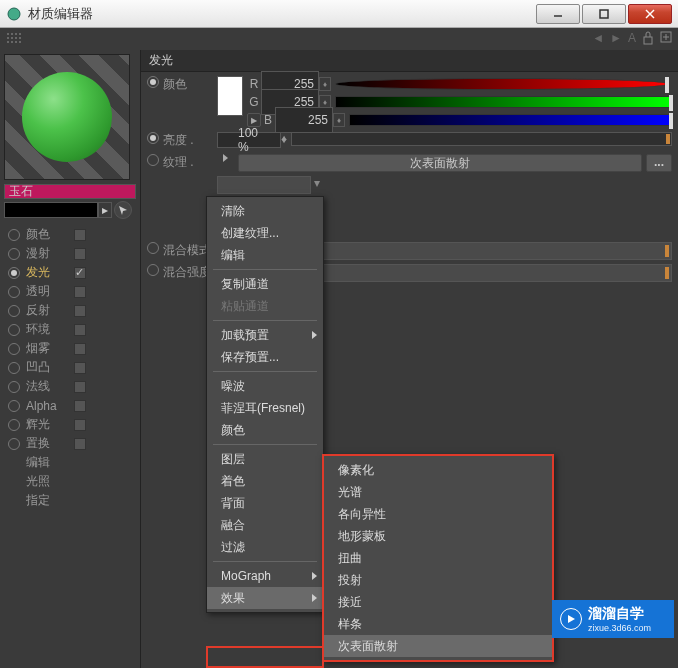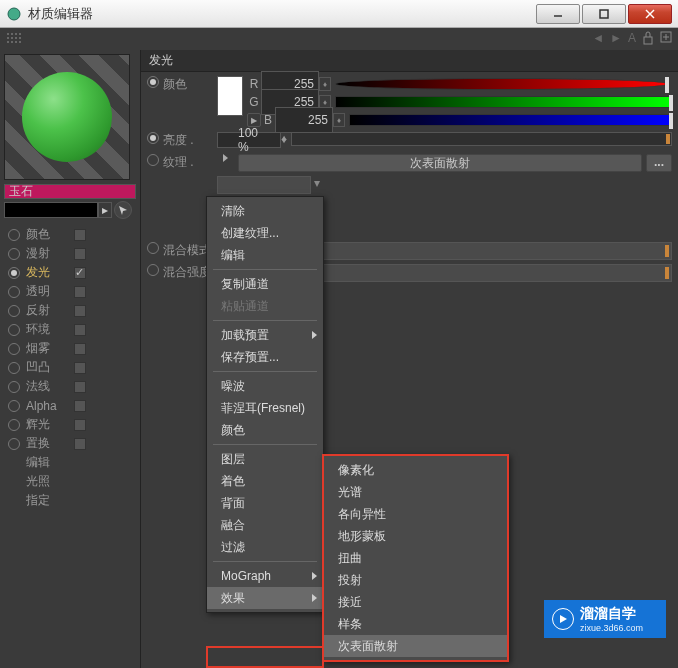--- a/index.html
+++ b/index.html
@@ -66,24 +66,24 @@
 .wide .o{position:absolute;right:2px;top:2px;bottom:2px;width:4px;background:#c9853a}
 
 
 .menu{position:absolute;background:#4a4a4a;border:1px solid #222;box-shadow:2px 2px 6px rgba(0,0,0,.5);padding:3px 0}
 .mi{height:22px;display:flex;align-items:center;padding:0 18px 0 14px;color:#ddd;white-space:nowrap;position:relative}
 .mi.disabled{color:#777}
 .mi.sep{height:1px;background:#666;margin:3px 6px;padding:0}
 .mi .arr{position:absolute;right:6px;width:0;height:0;border-left:5px solid #ccc;border-top:4px solid transparent;border-bottom:4px solid transparent}
 .mi.hl{background:#6a6a6a}
 .menu1{left:206px;top:196px;width:118px}
-.menu2{left:322px;top:454px;width:187px;border:2px solid #e03a2a}
-
-
-.wm{position:absolute;right:12px;bottom:30px;width:122px;height:38px;background:#1573d6;display:flex;align-items:center;color:#fff;padding:0 8px;gap:6px}
+.menu2{left:322px;top:454px;width:232px;border:2px solid #e03a2a}
+
+
+.wm{position:absolute;right:4px;bottom:30px;width:122px;height:38px;background:#1573d6;display:flex;align-items:center;color:#fff;padding:0 8px;gap:6px}
 .wm .logo{width:22px;height:22px;border:1.5px solid #fff;border-radius:50%;display:flex;align-items:center;justify-content:center}
 .wm .zh{font-size:14px;font-weight:bold}
 .wm .en{font-size:9px;opacity:.9}
 
 
 .hlbox{position:absolute;border:2px solid #e03a2a;pointer-events:none}
 </style>
 </head>
 <body>
 

